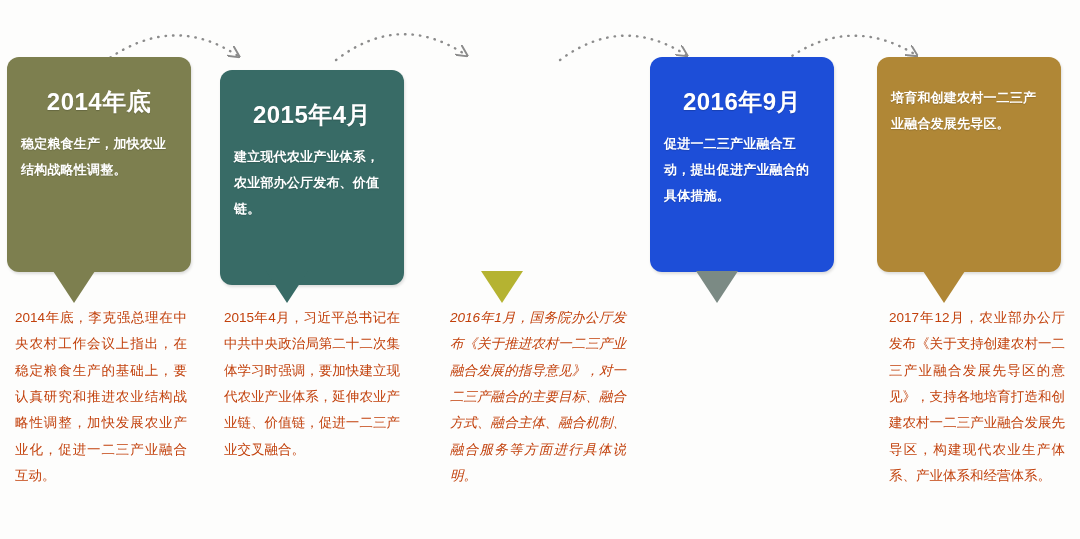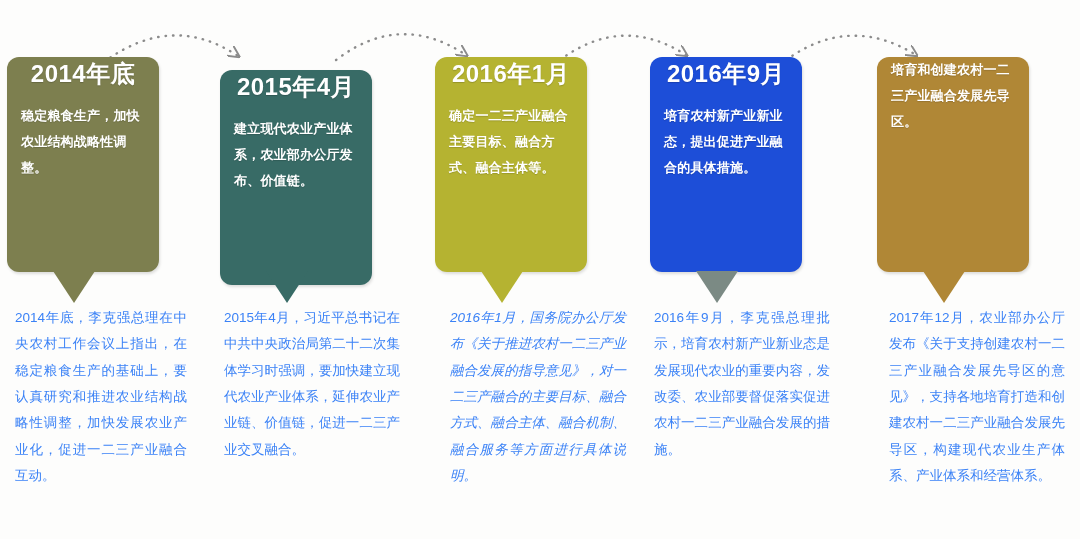--- a/index.html
+++ b/index.html
@@ -38,25 +38,25 @@
     top: 0;
     width: 180px;
     height: 539px;
   }
 
   
   .card {
     position: absolute;
     top: 57px;
     left: 0;
-    width: 152px;
+    width: 184px;
     height: 215px;
     border-radius: 12px;
     box-sizing: border-box;
-    padding: 0 14px 10px 14px;
+    padding: 28px 14px 10px 14px;
     color: #ffffff;
     box-shadow: 1px 2px 3px rgba(0,0,0,0.13);
   }
   .card-tail {
     position: absolute;
     top: 271px;
     left: 46px;
     width: 0;
     height: 0;
     border-left: 21px solid transparent;
@@ -84,21 +84,21 @@
   }
 
   
   .desc {
     position: absolute;
     top: 305px;
     left: 2px;
     width: 178px;
     font-size: 13.5px;
     line-height: 1.95;
-    color: #3b82f6;
+    color: #c2410c;
     letter-spacing: 0px;
     text-align: justify;
     text-justify: inter-ideograph;
   }
 
   
   #col-0 { left: 7px; }
   #col-1 { left: 220px; }
   #col-2 { left: 435px; }
   #col-3 { left: 650px; }
@@ -139,35 +139,30 @@
   <div class="column" id="col-1">
     <div class="card" style="background: rgb(56, 107, 102); margin-top: 13px;">
       <div class="card-date">2015年4月</div>
       <div class="card-body">建立现代农业产业体系，农业部办公厅发布、价值链。</div>
     </div>
     <div class="card-tail" style="border-top-color: rgb(56, 107, 102);"></div>
     <div class="desc">2015年4月，习近平总书记在中共中央政治局第二十二次集体学习时强调，要加快建立现代农业产业体系，延伸农业产业链、价值链，促进一二三产业交叉融合。</div>
   </div>
 
   <div class="column" id="col-2">
-    <div class="card" style="background: rgb(181, 179, 49);">
-      <div class="card-date">2016年1月</div>
-      <div class="card-body">确定一二三产业融合主要目标、融合方式、融合主体等。</div>
-    </div>
     <div class="card-tail" style="border-top-color: rgb(181, 179, 49);"></div>
     <div class="desc">2016年1月，国务院办公厅发布《关于推进农村一二三产业融合发展的指导意见》，对一二三产融合的主要目标、融合方式、融合主体、融合机制、融合服务等方面进行具体说明。</div>
   </div>
 
   <div class="column" id="col-3">
     <div class="card" style="background: #1d4ed8;">
       <div class="card-date">2016年9月</div>
-      <div class="card-body">培育农村新产业新业态，提出促进产业融合的具体措施。</div>
+      <div class="card-body">促进一二三产业融合互动，提出促进产业融合的具体措施。</div>
     </div>
     <div class="card-tail" style="border-top-color: rgb(123, 138, 132);"></div>
-    <div class="desc">2016年9月，李克强总理批示，培育农村新产业新业态是发展现代农业的重要内容，发改委、农业部要督促落实促进农村一二三产业融合发展的措施。</div>
   </div>
 
   <div class="column" id="col-4">
     <div class="card" style="background: rgb(176, 135, 54);">
       <div class="card-body">培育和创建农村一二三产业融合发展先导区。</div>
     </div>
     <div class="card-tail" style="border-top-color: rgb(176, 135, 54);"></div>
     <div class="desc">2017年12月，农业部办公厅发布《关于支持创建农村一二三产业融合发展先导区的意见》，支持各地培育打造和创建农村一二三产业融合发展先导区，构建现代农业生产体系、产业体系和经营体系。</div>
   </div>
 

